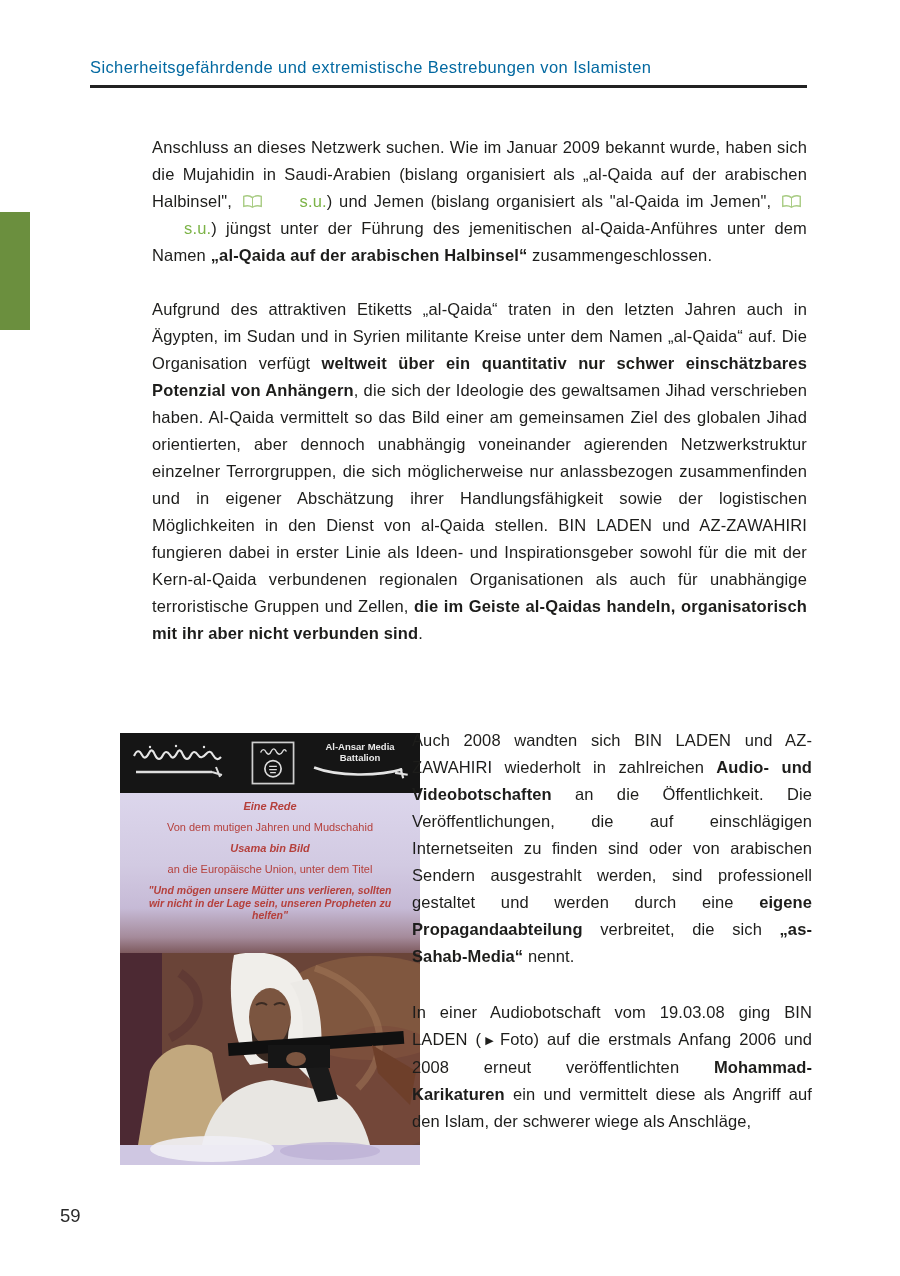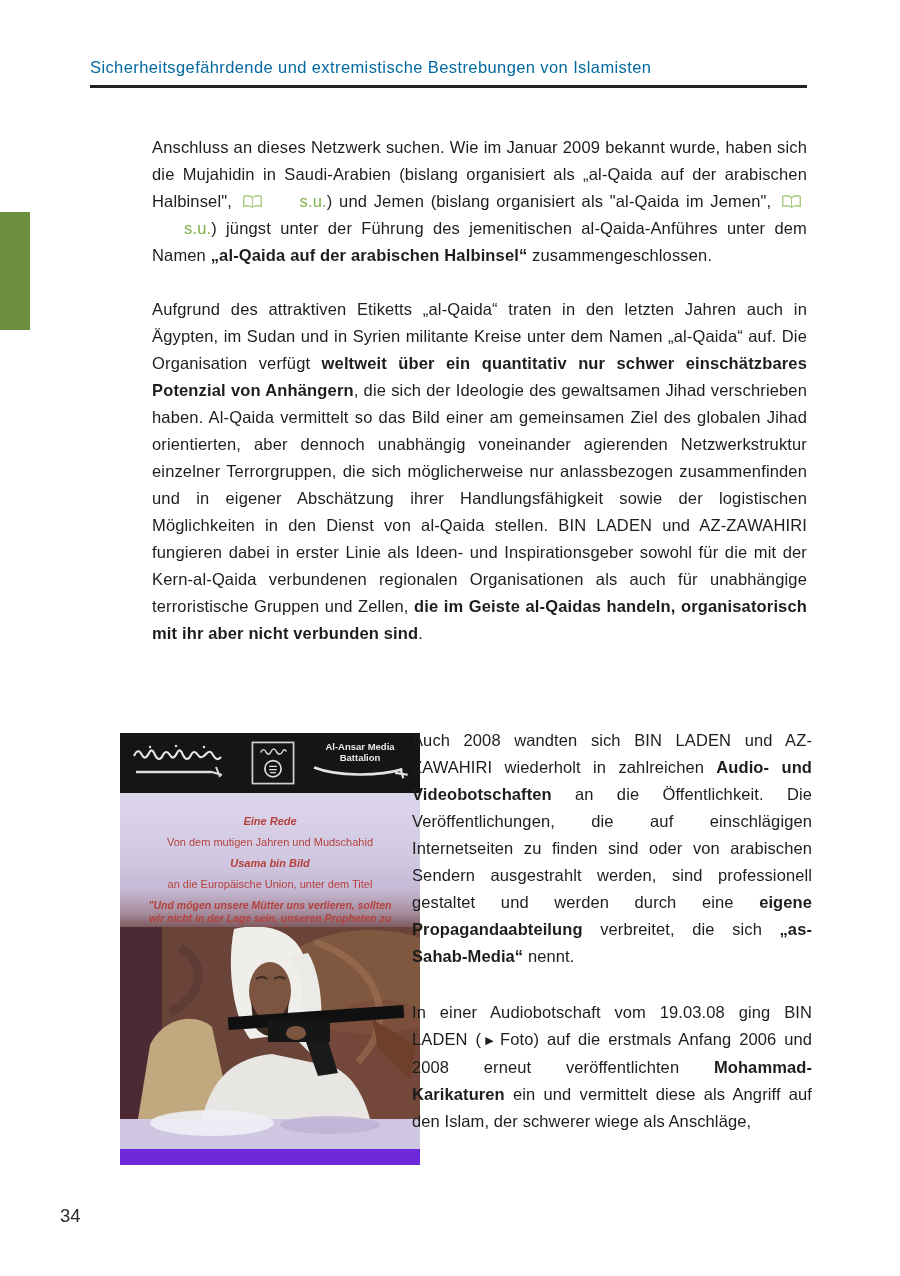--- a/index.html
+++ b/index.html
@@ -36,21 +36,21 @@
     position: absolute; left: 0; top: 6px; width: 300px; height: 432px;
     overflow: hidden; background: #6d28d9; margin-left: 32px;
   }
   .band {
     height: 60px; background: #151515;
     display: flex; align-items: center; justify-content: space-between;
     padding: 0 8px;
   }
   .band-logo-text { color: #e8e8e8; font-weight: bold; font-size: 9.5px; line-height: 11px; text-align: center; }
   .poster {
-    height: 134px; text-align: center; padding-top: 22px;
+    height: 160px; text-align: center; padding-top: 7px;
     background: linear-gradient(180deg, #dcd6ec 0%, #d2cae2 45%, #c6bad6 72%, #a58b9b 90%, #7d5a5e 100%);
   }
   .pl { font-size: 11px; color: #b5403c; margin-bottom: 9px; }
   .pl.em { font-weight: bold; font-style: italic; }
   .pl.quote { font-size: 10.5px; line-height: 12.5px; width: 250px; margin: 0 auto; }
   .photo-art { display: block; }
   .col-text {
     position: absolute; left: 324px; top: 0; width: 400px;
     font-size: 16.5px; line-height: 27px; text-align: justify;
     letter-spacing: 0.1px;
@@ -150,14 +150,14 @@
         <ellipse cx="210" cy="198" rx="50" ry="9" fill="#bdb2d6" opacity="0.8"></ellipse>
       </svg>
     </div>
 
     <div class="col-text">
       <p><span>Auch 2008 wandten sich BIN LADEN und AZ-ZAWAHIRI wiederholt in zahlreichen </span><span class="b">Audio- und Videobotschaften</span><span> an die Öffentlichkeit. Die Veröffentlichungen, die auf einschlägigen Internetseiten zu finden sind oder von arabischen Sendern ausgestrahlt werden, sind professionell gestaltet und werden durch eine </span><span class="b">eigene Propagandaabteilung</span><span> verbreitet, die sich </span><span class="b">„as-Sahab-Media“</span><span> nennt.</span></p>
       <p><span>In einer Audiobotschaft vom 19.03.08 ging BIN LADEN (</span><span class="arrow">▶</span><span>Foto) auf die erstmals Anfang 2006 und 2008 erneut veröffentlichten </span><span class="b">Mohammad-Karikaturen</span><span> ein und vermittelt diese als Angriff auf den Islam, der schwerer wiege als Anschläge,</span></p>
     </div>
   </div>
 
-  <div class="page-number">34</div>
+  <div class="page-number">59</div>
 </div>
 
 </body></html>

